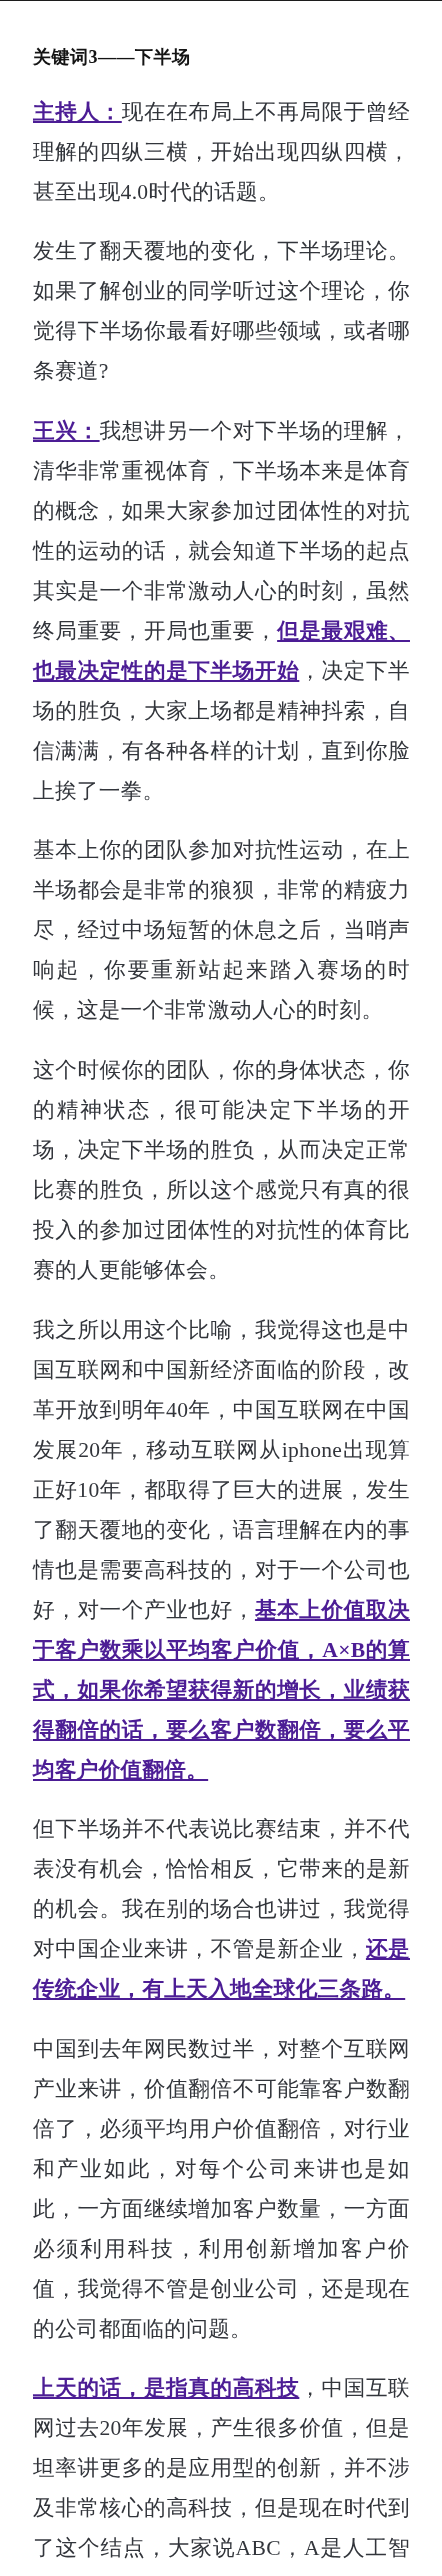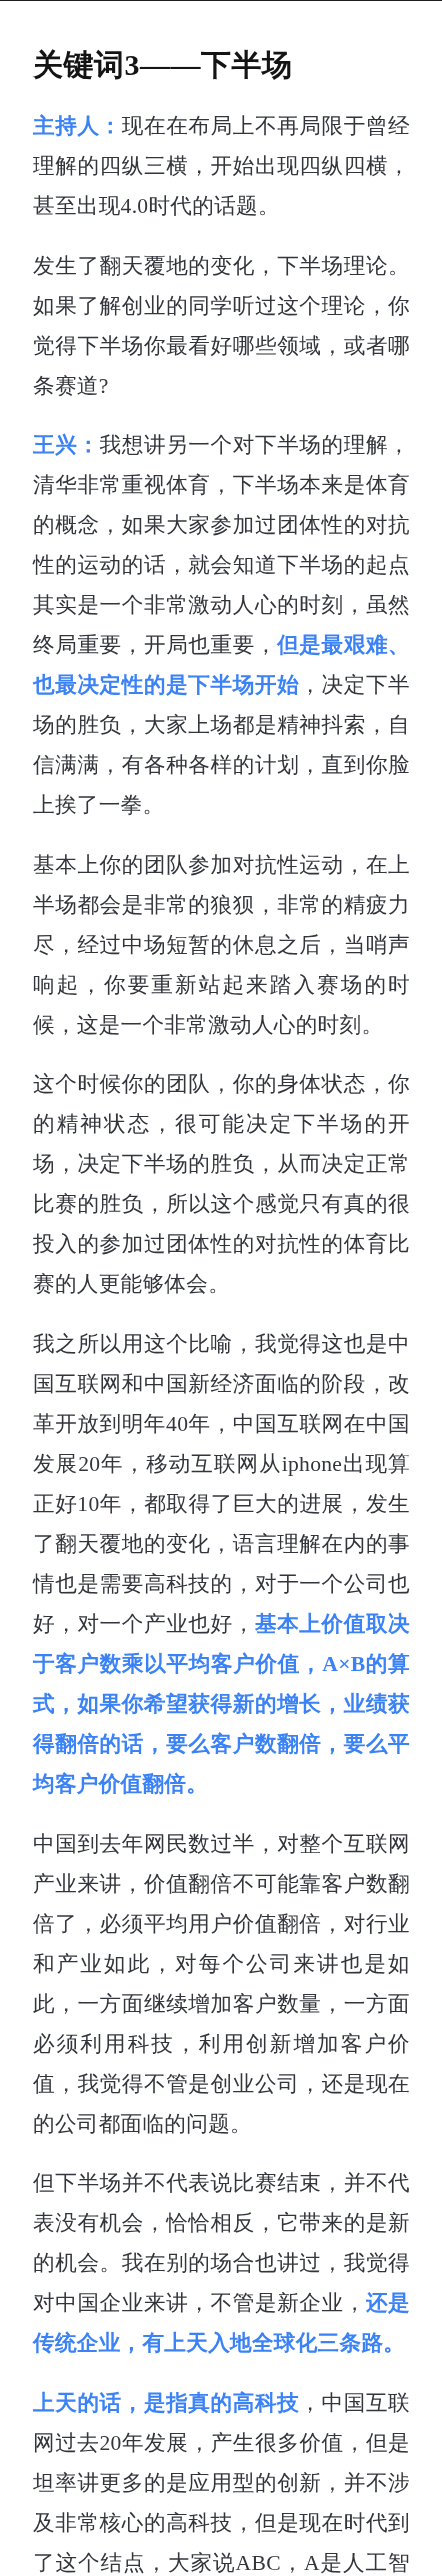--- a/index.html
+++ b/index.html
@@ -11,38 +11,38 @@
     background: #ffffff;
     font-family: "Liberation Serif", "DejaVu Serif", serif;
     box-sizing: border-box;
   }
   .top-border {
     position: absolute; top: 0; left: 0; right: 0;
     height: 1px; background: #1c1c1c;
   }
   .content { padding: 0 33px; }
   .title {
-    font-size: 30px;
+    font-size: 18px;
     font-weight: 700;
     color: #141414;
     letter-spacing: 0.5px;
     line-height: 1.2;
     margin: 47px 0 23px 0;
   }
   .para {
     font-size: 21.6px;
     line-height: 40px;
     color: #32353b;
     letter-spacing: 0.3px;
     text-align: justify;
     margin: 19.6px 0;
     word-break: break-all;
   }
   .para:first-of-type { margin-top: 0; }
-  .b { font-weight: 700; color: #3b82f6; }
+  .b { font-weight: 700; color: #4c1d95; text-decoration: underline; }
 </style>
 </head>
 <body>
 
 <div class="page">
   <div class="top-border"></div>
 
   <div class="content">
     <h1 class="title">关键词3——下半场</h1>
 
@@ -51,22 +51,22 @@
     <p class="para"><span>发生了翻天覆地的变化，下半场理论。如果了解创业的同学听过这个理论，你觉得下半场你最看好哪些领域，或者哪条赛道?</span></p>
 
     <p class="para"><span class="b">王兴：</span><span>我想讲另一个对下半场的理解，清华非常重视体育，下半场本来是体育的概念，如果大家参加过团体性的对抗性的运动的话，就会知道下半场的起点其实是一个非常激动人心的时刻，虽然终局重要，开局也重要，</span><span class="b">但是最艰难、也最决定性的是下半场开始</span><span>，决定下半场的胜负，大家上场都是精神抖索，自信满满，有各种各样的计划，直到你脸上挨了一拳。</span></p>
 
     <p class="para"><span>基本上你的团队参加对抗性运动，在上半场都会是非常的狼狈，非常的精疲力尽，经过中场短暂的休息之后，当哨声响起，你要重新站起来踏入赛场的时候，这是一个非常激动人心的时刻。</span></p>
 
     <p class="para"><span>这个时候你的团队，你的身体状态，你的精神状态，很可能决定下半场的开场，决定下半场的胜负，从而决定正常比赛的胜负，所以这个感觉只有真的很投入的参加过团体性的对抗性的体育比赛的人更能够体会。</span></p>
 
     <p class="para"><span>我之所以用这个比喻，我觉得这也是中国互联网和中国新经济面临的阶段，改革开放到明年40年，中国互联网在中国发展20年，移动互联网从iphone出现算正好10年，都取得了巨大的进展，发生了翻天覆地的变化，语言理解在内的事情也是需要高科技的，对于一个公司也好，对一个产业也好，</span><span class="b">基本上价值取决于客户数乘以平均客户价值，A×B的算式，如果你希望获得新的增长，业绩获得翻倍的话，要么客户数翻倍，要么平均客户价值翻倍。</span></p>
 
+    <p class="para"><span>但下半场并不代表说比赛结束，并不代表没有机会，恰恰相反，它带来的是新的机会。我在别的场合也讲过，我觉得对中国企业来讲，不管是新企业，</span><span class="b">还是传统企业，有上天入地全球化三条路。</span></p>
+
     <p class="para"><span>中国到去年网民数过半，对整个互联网产业来讲，价值翻倍不可能靠客户数翻倍了，必须平均用户价值翻倍，对行业和产业如此，对每个公司来讲也是如此，一方面继续增加客户数量，一方面必须利用科技，利用创新增加客户价值，我觉得不管是创业公司，还是现在的公司都面临的问题。</span></p>
-
-    <p class="para"><span>但下半场并不代表说比赛结束，并不代表没有机会，恰恰相反，它带来的是新的机会。我在别的场合也讲过，我觉得对中国企业来讲，不管是新企业，</span><span class="b">还是传统企业，有上天入地全球化三条路。</span></p>
 
     <p class="para"><span class="b">上天的话，是指真的高科技</span><span>，中国互联网过去20年发展，产生很多价值，但是坦率讲更多的是应用型的创新，并不涉及非常核心的高科技，但是现在时代到了这个结点，大家说ABC，A是人工智能，B是大数据，C是云计算，这些包括图象、语音、语言理解在内的事情也是需要高科技的。</span></p>
 
   </div>
 
 </div>
 
 
 </body></html>

